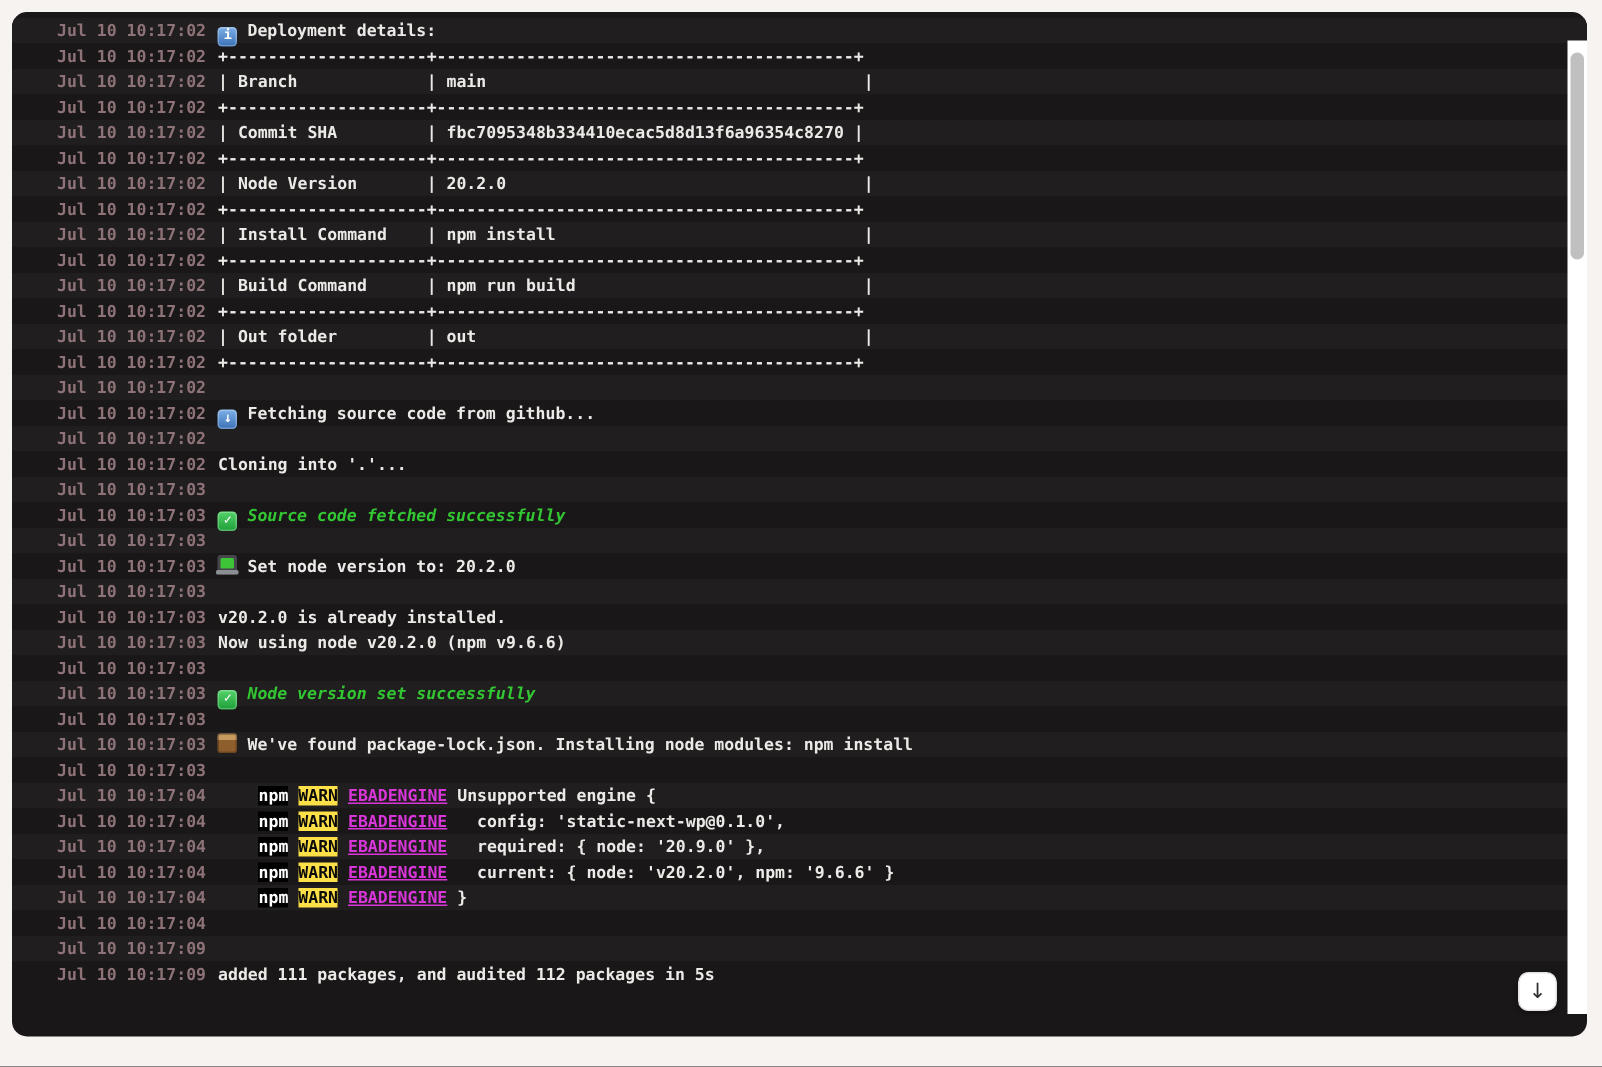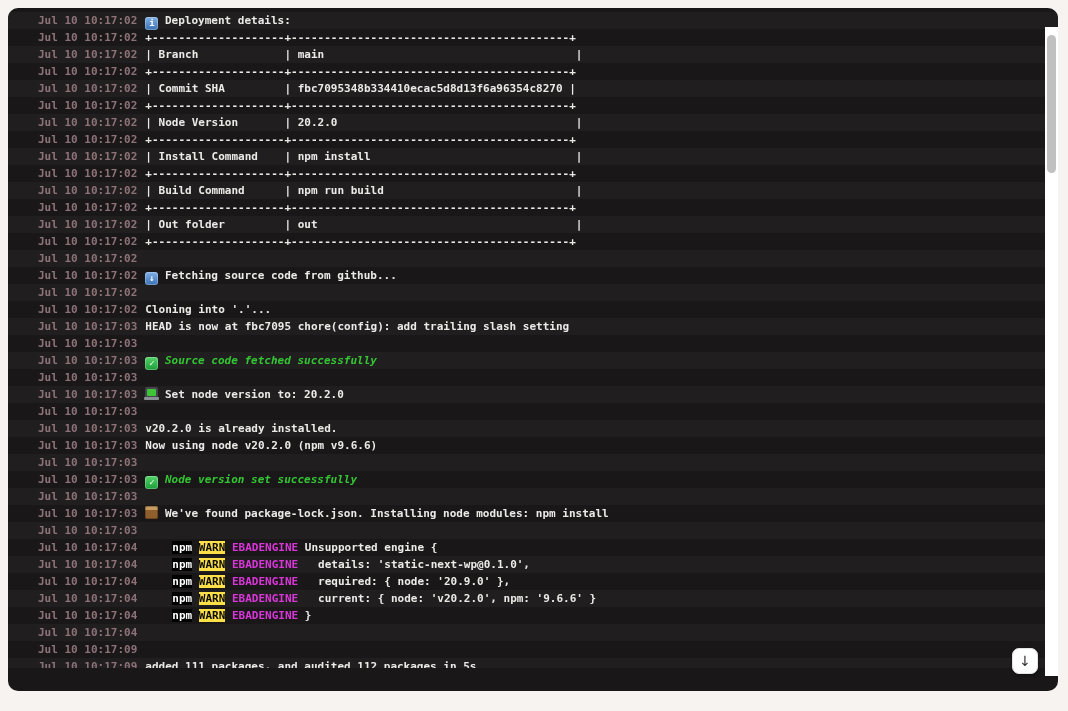--- a/index.html
+++ b/index.html
@@ -14,21 +14,21 @@
     position:absolute; left:0; top:4px; width:100%; height:656px; overflow:hidden;
   }
   .row {
     height:17px; line-height:17px; font-size:11px; font-weight:700;
     white-space:pre; padding-left:30px; color:#eceae7;
   }
   .row:nth-child(odd)  { background:#211e20; }
   .row:nth-child(even) { background:#1a1719; }
   .ts { color:#8d7377; margin-right:8px; }
   .seg-green   { color:#33c633;font-style:italic; }
-  .seg-magenta { color:#d936d9; }
+  .seg-magenta { color:#d936d9;text-decoration:underline; }
   .badge-npm   { background:#000000; color:#ffffff;margin-left:27px; }
   .badge-warn  { background:#fde047; color:#0a0a0a; }
 
   .icon {
     display:inline-block; width:13px; height:13px; border-radius:3px;
     text-align:center; line-height:13px; font-size:9px; color:#fff;
     vertical-align:-2px; font-weight:700; position:relative;
   }
   .icon-info, .icon-down { background:linear-gradient(#7fb1e8,#3a71b5); box-shadow:inset 0 0 0 1px rgba(255,255,255,.25); }
   .icon-check { background:linear-gradient(#55d36a,#1d9e38); box-shadow:inset 0 0 0 1px rgba(255,255,255,.25); }
@@ -68,35 +68,34 @@
       <div class="row"><span class="ts">Jul 10 10:17:02</span><span><span>| Install Command    | npm install                               |</span></span></div>
       <div class="row"><span class="ts">Jul 10 10:17:02</span><span><span>+--------------------+------------------------------------------+</span></span></div>
       <div class="row"><span class="ts">Jul 10 10:17:02</span><span><span>| Build Command      | npm run build                             |</span></span></div>
       <div class="row"><span class="ts">Jul 10 10:17:02</span><span><span>+--------------------+------------------------------------------+</span></span></div>
       <div class="row"><span class="ts">Jul 10 10:17:02</span><span><span>| Out folder         | out                                       |</span></span></div>
       <div class="row"><span class="ts">Jul 10 10:17:02</span><span><span>+--------------------+------------------------------------------+</span></span></div>
       <div class="row"><span class="ts">Jul 10 10:17:02</span><span></span></div>
       <div class="row"><span class="ts">Jul 10 10:17:02</span><span><span class="icon icon-down">↓</span><span> Fetching source code from github...</span></span></div>
       <div class="row"><span class="ts">Jul 10 10:17:02</span><span></span></div>
       <div class="row"><span class="ts">Jul 10 10:17:02</span><span><span>Cloning into '.'...</span></span></div>
-      <div class="row"><span class="ts">Jul 10 10:17:03</span><span><span>HEAD is now at fbc7095 chore(config): add trailing slash setting</span></span></div>
       <div class="row"><span class="ts">Jul 10 10:17:03</span><span></span></div>
       <div class="row"><span class="ts">Jul 10 10:17:03</span><span><span class="icon icon-check">✓</span><span class="seg-green"> Source code fetched successfully</span></span></div>
       <div class="row"><span class="ts">Jul 10 10:17:03</span><span></span></div>
       <div class="row"><span class="ts">Jul 10 10:17:03</span><span><span class="icon icon-laptop"><span class="screen"></span></span><span> Set node version to: 20.2.0</span></span></div>
       <div class="row"><span class="ts">Jul 10 10:17:03</span><span></span></div>
       <div class="row"><span class="ts">Jul 10 10:17:03</span><span><span>v20.2.0 is already installed.</span></span></div>
       <div class="row"><span class="ts">Jul 10 10:17:03</span><span><span>Now using node v20.2.0 (npm v9.6.6)</span></span></div>
       <div class="row"><span class="ts">Jul 10 10:17:03</span><span></span></div>
       <div class="row"><span class="ts">Jul 10 10:17:03</span><span><span class="icon icon-check">✓</span><span class="seg-green"> Node version set successfully</span></span></div>
       <div class="row"><span class="ts">Jul 10 10:17:03</span><span></span></div>
       <div class="row"><span class="ts">Jul 10 10:17:03</span><span><span class="icon icon-package"></span><span> We've found package-lock.json. Installing node modules: npm install</span></span></div>
       <div class="row"><span class="ts">Jul 10 10:17:03</span><span></span></div>
       <div class="row"><span class="ts">Jul 10 10:17:04</span><span><span class="badge-npm">npm</span><span> </span><span class="badge-warn">WARN</span><span> </span><span class="seg-magenta">EBADENGINE</span><span> Unsupported engine {</span></span></div>
-      <div class="row"><span class="ts">Jul 10 10:17:04</span><span><span class="badge-npm">npm</span><span> </span><span class="badge-warn">WARN</span><span> </span><span class="seg-magenta">EBADENGINE</span><span>   details: 'static-next-wp@0.1.0',</span></span></div>
+      <div class="row"><span class="ts">Jul 10 10:17:04</span><span><span class="badge-npm">npm</span><span> </span><span class="badge-warn">WARN</span><span> </span><span class="seg-magenta">EBADENGINE</span><span>   config: 'static-next-wp@0.1.0',</span></span></div>
       <div class="row"><span class="ts">Jul 10 10:17:04</span><span><span class="badge-npm">npm</span><span> </span><span class="badge-warn">WARN</span><span> </span><span class="seg-magenta">EBADENGINE</span><span>   required: { node: '20.9.0' },</span></span></div>
       <div class="row"><span class="ts">Jul 10 10:17:04</span><span><span class="badge-npm">npm</span><span> </span><span class="badge-warn">WARN</span><span> </span><span class="seg-magenta">EBADENGINE</span><span>   current: { node: 'v20.2.0', npm: '9.6.6' }</span></span></div>
       <div class="row"><span class="ts">Jul 10 10:17:04</span><span><span class="badge-npm">npm</span><span> </span><span class="badge-warn">WARN</span><span> </span><span class="seg-magenta">EBADENGINE</span><span> }</span></span></div>
       <div class="row"><span class="ts">Jul 10 10:17:04</span><span></span></div>
       <div class="row"><span class="ts">Jul 10 10:17:09</span><span></span></div>
       <div class="row"><span class="ts">Jul 10 10:17:09</span><span><span>added 111 packages, and audited 112 packages in 5s</span></span></div>
     </div>
   <div class="scrollbar-track">
     <div class="scrollbar-thumb"></div>
   </div>

